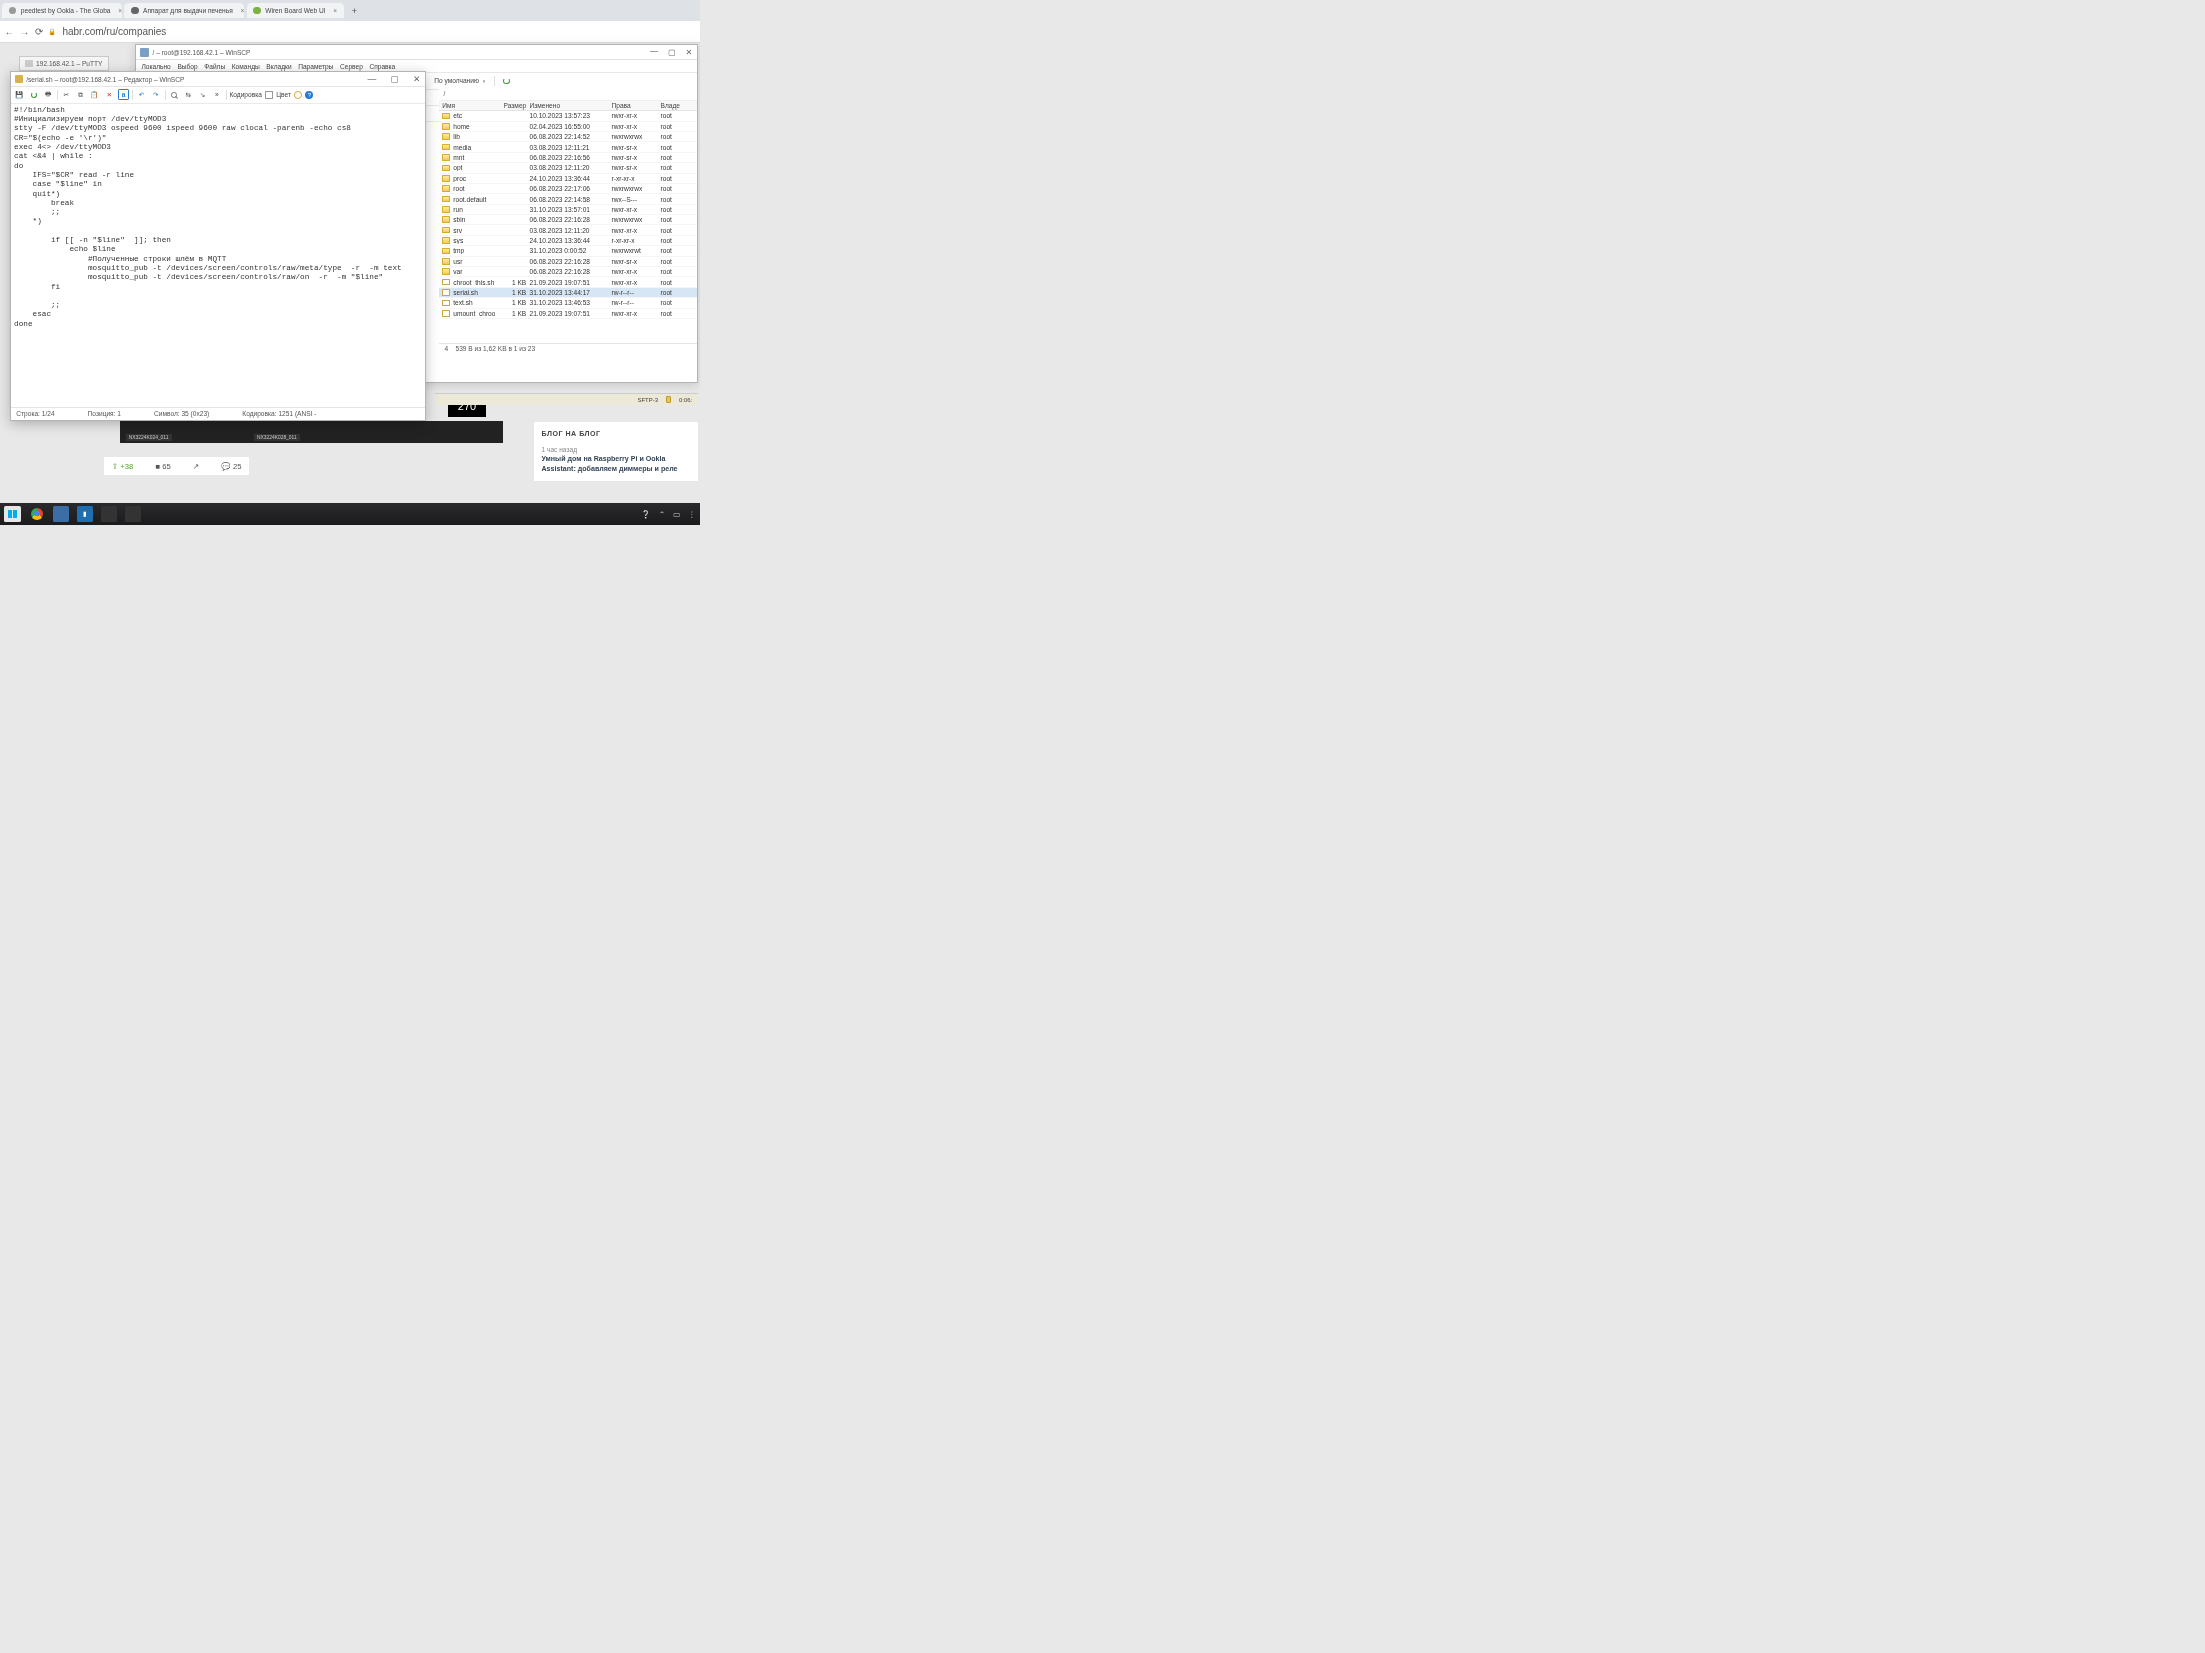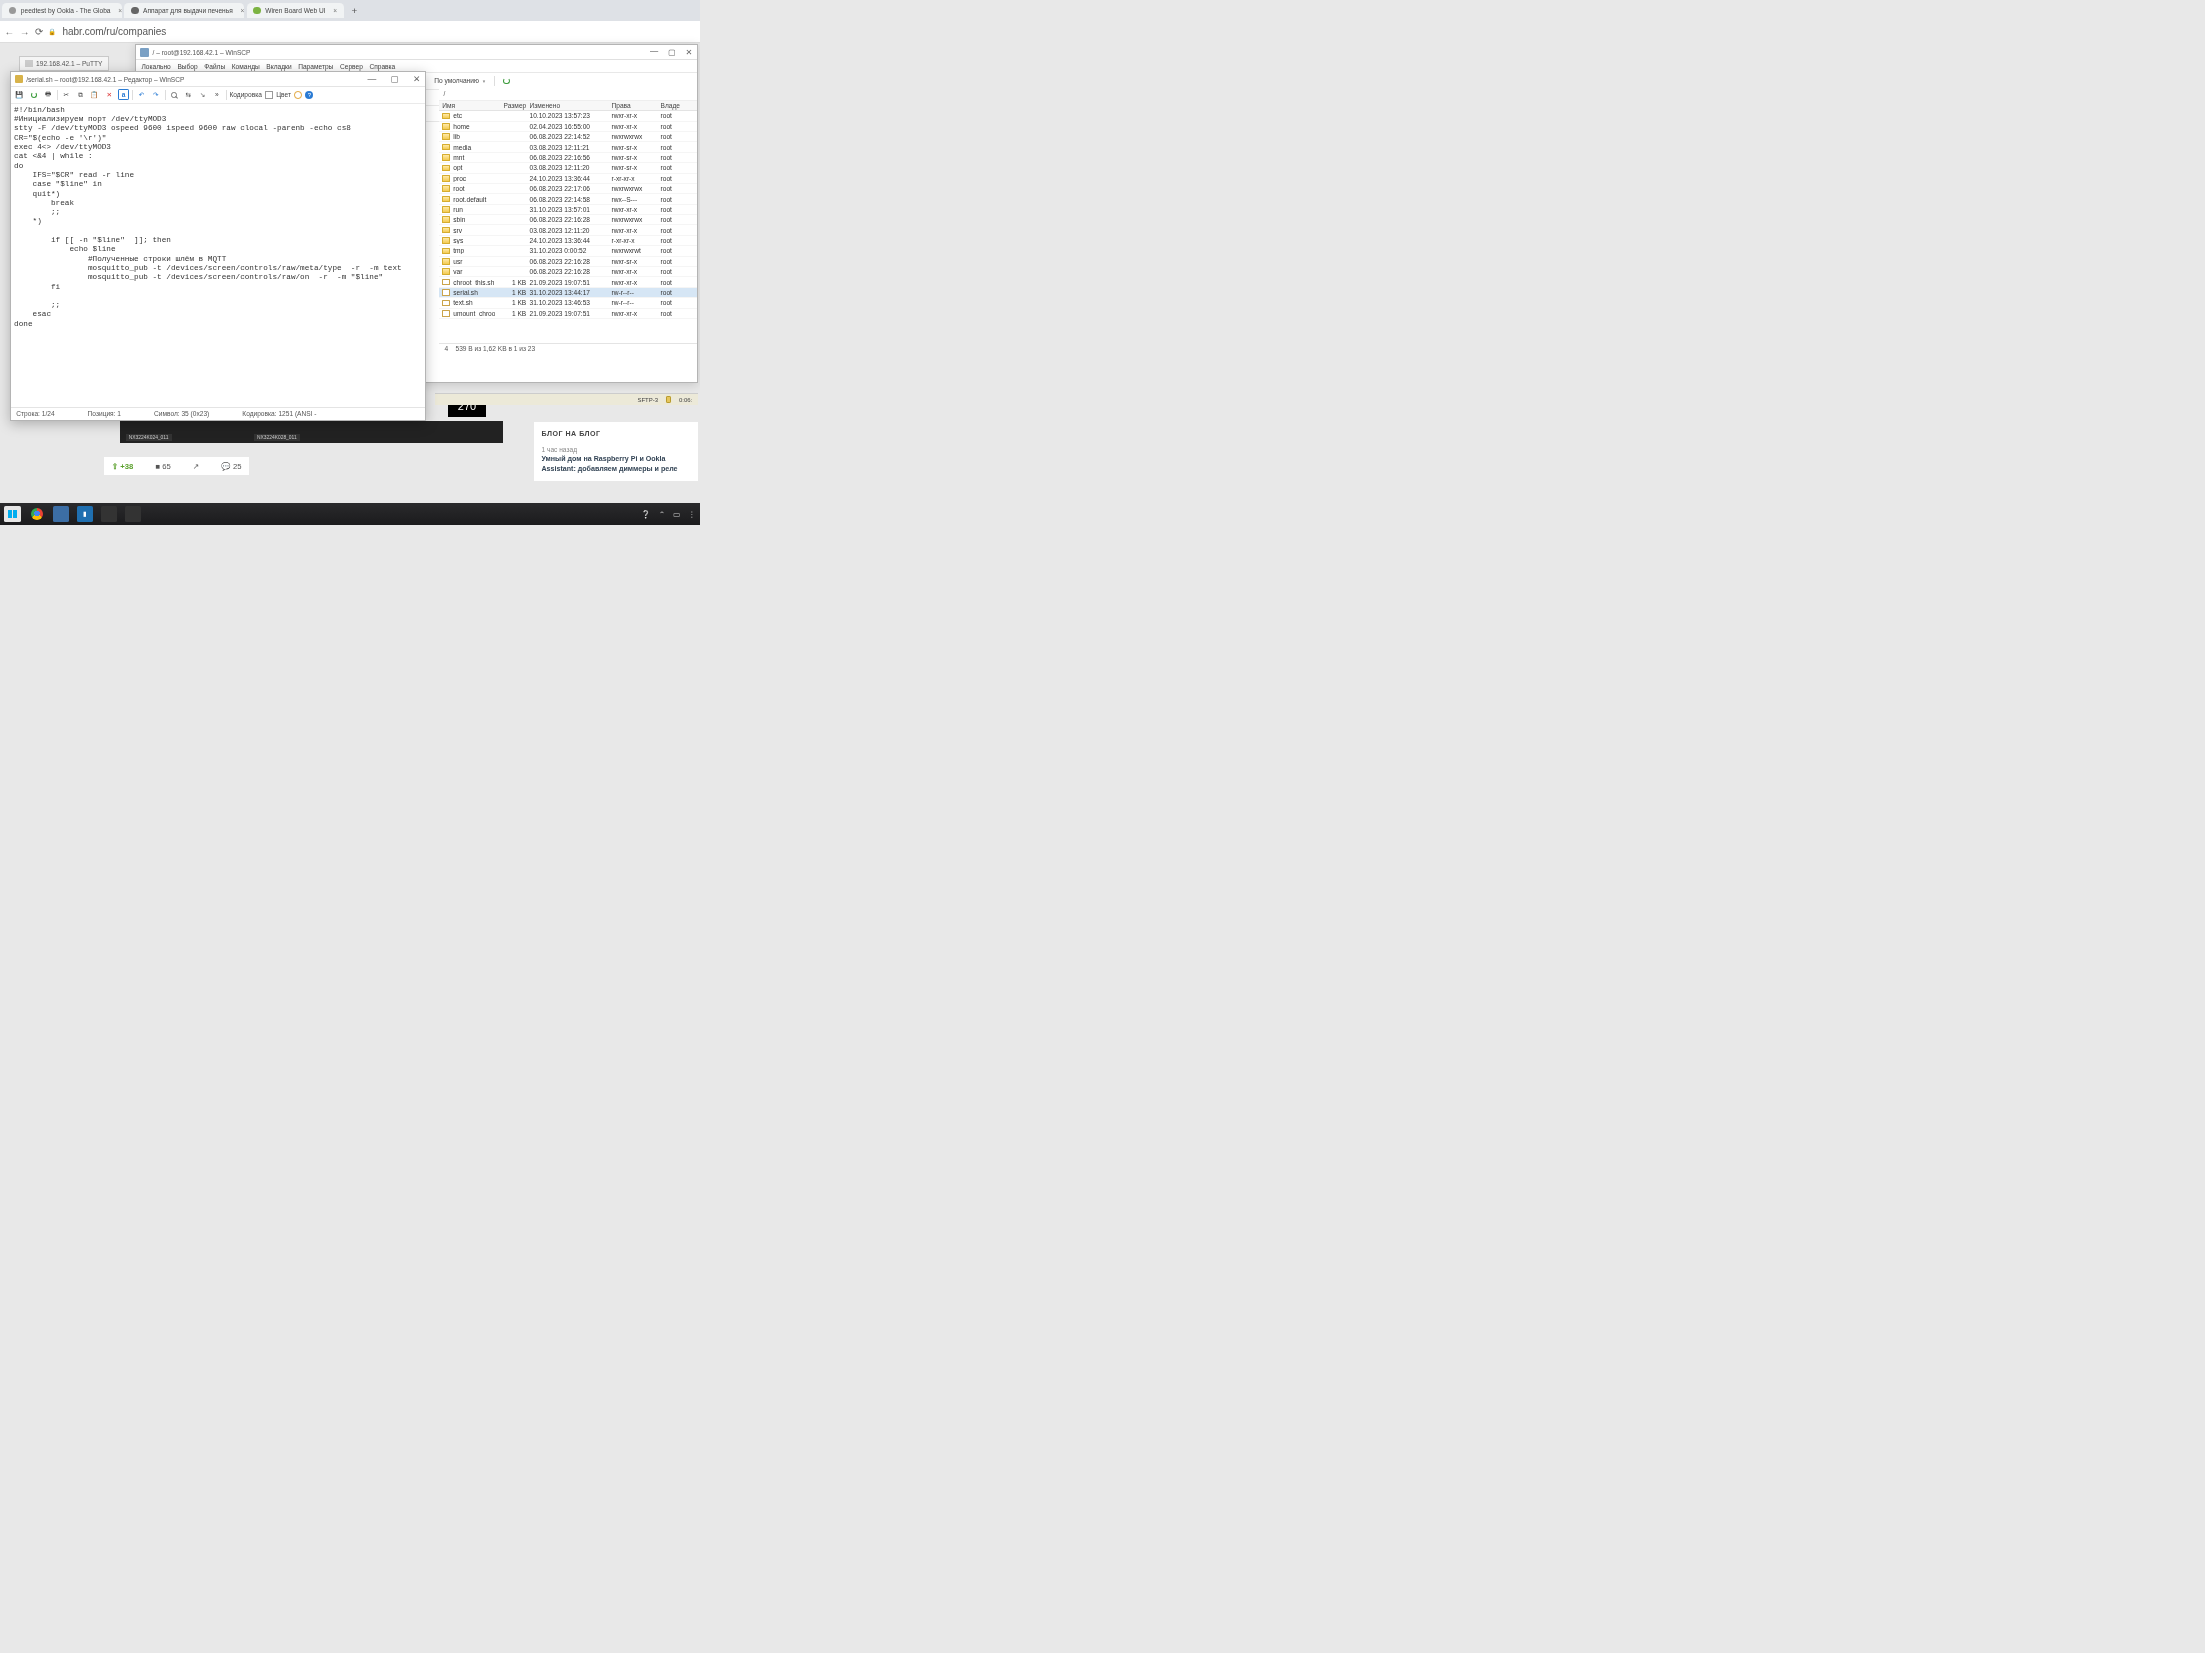--- a/index.html
+++ b/index.html
@@ -65,21 +65,21 @@
   .habr-side h3 { font-size: 7.1px; letter-spacing: 0.5px; color:#444; margin: 2.2px 0 7.7px 0; font-weight: bold;}
   .habr-side .ago { color:#888; font-size:6.6px; }
   .habr-side .post-title { color:#345; font-weight: bold; line-height: 1.35; margin-top: 2.2px;}
   .habr-actions {
     position: absolute;
     left: 104px; bottom: 50px;
     display: flex; gap: 22px; align-items: center;
     color:#555; font-size: 7.7px;
     background: #fff; padding: 4.4px 7.7px;
   }
-  .habr-actions .up { color:#5aa02c; font-weight: bold;}
+  .habr-actions .up { color:#5aa02c; font-weight: normal;}
   .nx-strip {
     position: absolute;
     left: 120px; bottom: 82px; width: 383px; height: 22px;
     background: #222; color:#ccc; font-size: 4.9px;
     display: flex; align-items: flex-end; gap: 82px; padding: 2.2px 5.5px;
   }
   .nx-strip span { background:#333; padding:1.1px 3.3px; }
   .sftp-bar {
     position:absolute; right:2.2px; bottom:120px; width:263px; height:12px;
     background:#ece9d8; border-top:0.5px solid #ccc;

